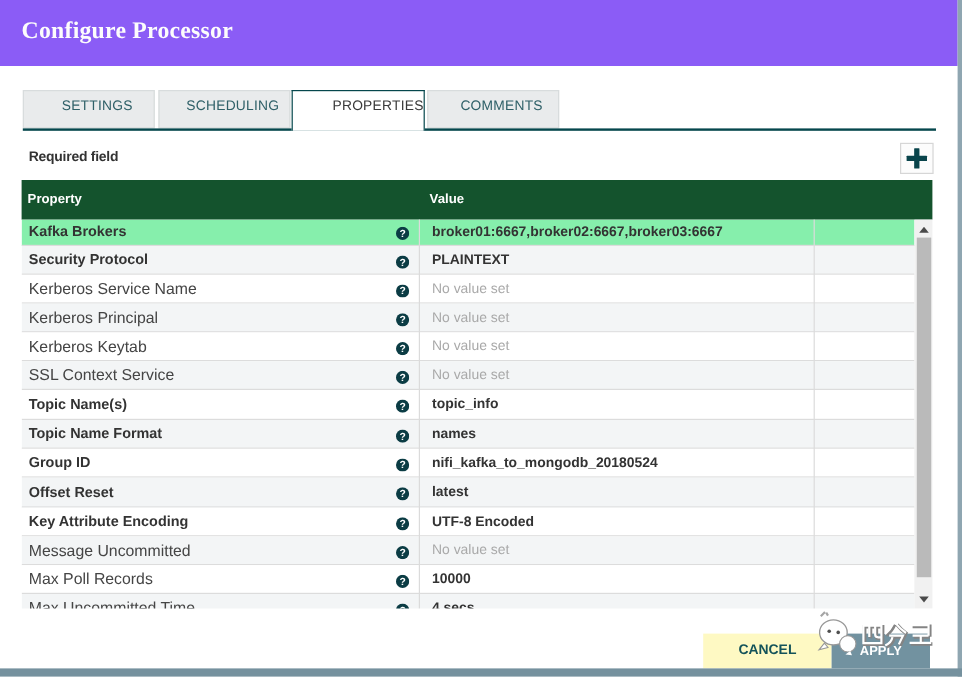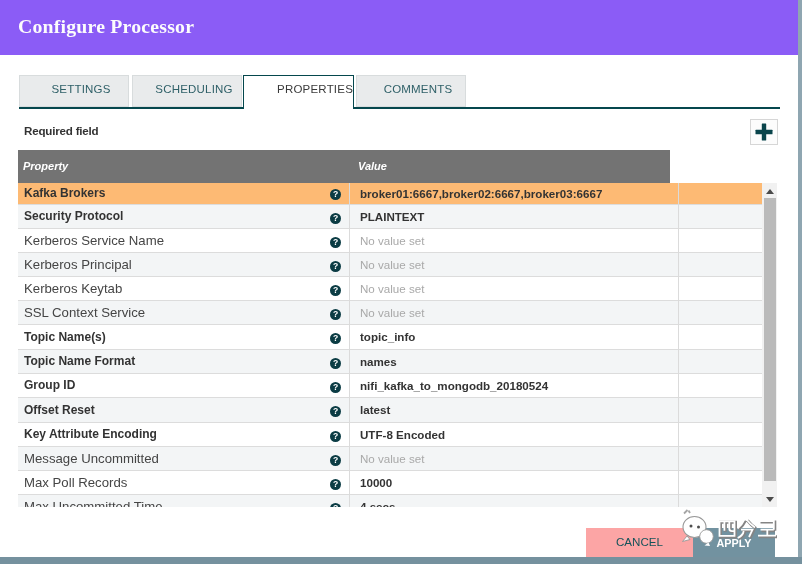--- a/index.html
+++ b/index.html
@@ -18,27 +18,27 @@
        font-size:11.5px;font-weight:normal;letter-spacing:.2px;color:#2F6068;padding-left:14px;}
   #underline{left:19px;top:107px;width:761px;height:2px;background:#05474D;}
   #tab3{left:243px;top:75px;width:111px;height:34px;background:#fff;
         border:1.5px solid #05474D;border-bottom:none;box-sizing:border-box;
         text-align:right;line-height:26px;font-size:11.5px;font-weight:normal;
         letter-spacing:.2px;color:#3A3A3A;z-index:3;}
   #reqfield{left:24px;top:124px;font-size:11.6px;font-weight:bold;letter-spacing:-0.2px;color:#333;}
   #plusbox{left:750px;top:119px;width:28px;height:26px;background:#FCFCFC;
            border:1px solid #D6D6D6;box-sizing:border-box;}
   
-  #thead{left:18px;top:150px;width:652px;height:33px;background:#737373;font-style:italic;}
+  #thead{left:18px;top:150px;width:759px;height:33px;background:#14532d;}
   #thead span{position:absolute;top:10px;color:#fff;font-weight:bold;font-size:11px;}
   #tbody{left:18px;top:183px;width:759px;height:324px;overflow:hidden;}
   .row{position:relative;width:744px;height:24px;box-sizing:border-box;
        border-bottom:1px solid #DCDCDC;background:#fff;}
   .row.even{background:#F3F5F6;}
-  .row.sel{background:#fdba74;height:22px;}
+  .row.sel{background:#86efac;height:22px;}
   .row.h25{height:25px;}
   .row.h25 .pname,.row.h25 .pval{line-height:24px;}
   .row.sel .pname,.row.sel .pval{line-height:21px;}
   .row.sel .qi{top:6px;}
   .pname{position:absolute;left:6px;top:0;line-height:23px;font-size:13.2px;color:#454545;}
   .req .pname{font-weight:bold;font-size:12px;color:#333;}
   .pval{position:absolute;left:342px;top:0;line-height:23px;font-size:11.6px;font-weight:bold;color:#333;}
   .unset .pval{font-weight:normal;color:#A9A9A9;}
   .qi{position:absolute;left:312px;top:7.5px;width:11px;height:11px;}
   #div1{left:349px;top:183px;width:1px;height:324px;background:#DBDBDB;}
@@ -46,22 +46,22 @@
   
   #sbar{left:762px;top:183px;width:15px;height:324px;background:#F1F1F1;}
   #sthumb{position:absolute;left:2px;top:15px;width:12px;height:283px;background:#BABABA;}
   .tri-up{position:absolute;left:3.5px;top:5.5px;width:0;height:0;
      border-left:4px solid transparent;border-right:4px solid transparent;
      border-bottom:5px solid #4A4A4A;}
   .tri-dn{position:absolute;left:3.5px;top:313.5px;width:0;height:0;
      border-left:4px solid transparent;border-right:4px solid transparent;
      border-top:5px solid #4A4A4A;}
   
-  #cancel{left:586px;top:528px;width:107px;height:29px;background:#fca5a5;
-     color:#14535A;font-weight:normal;font-size:11.6px;text-align:center;line-height:28px;}
+  #cancel{left:586px;top:528px;width:107px;height:29px;background:#fef9c3;
+     color:#14535A;font-weight:bold;font-size:11.6px;text-align:center;line-height:28px;}
   #apply{left:693px;top:528px;width:82px;height:29px;background:#7292A0;
      color:#fff;font-weight:bold;font-size:10.8px;text-align:center;line-height:31px;}
   #wmark{left:672px;top:506px;width:112px;height:44px;z-index:5;}
 </style>
 </head>
 <body>
   <div class="abs" id="hdr">
     <span>Configure Processor</span>
   </div>
   <div class="abs" id="rstripe"></div>

